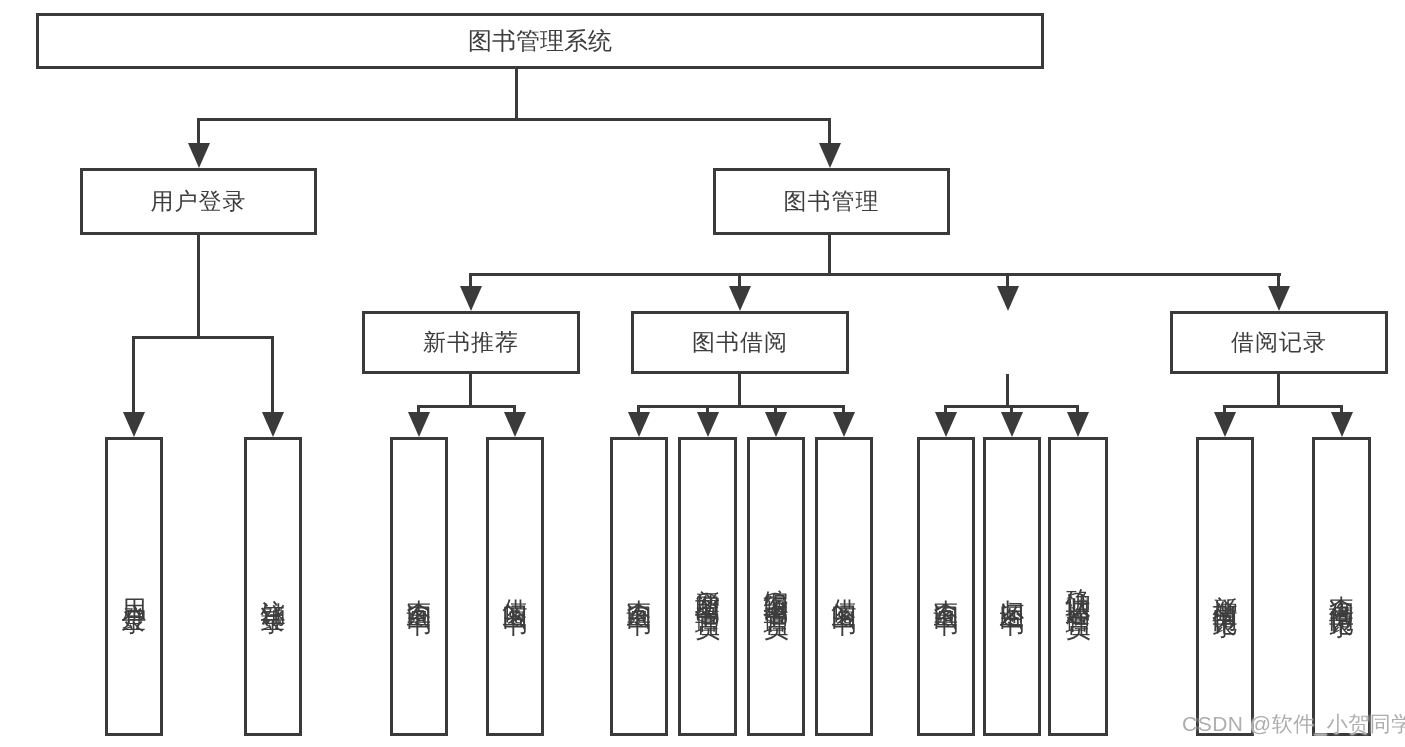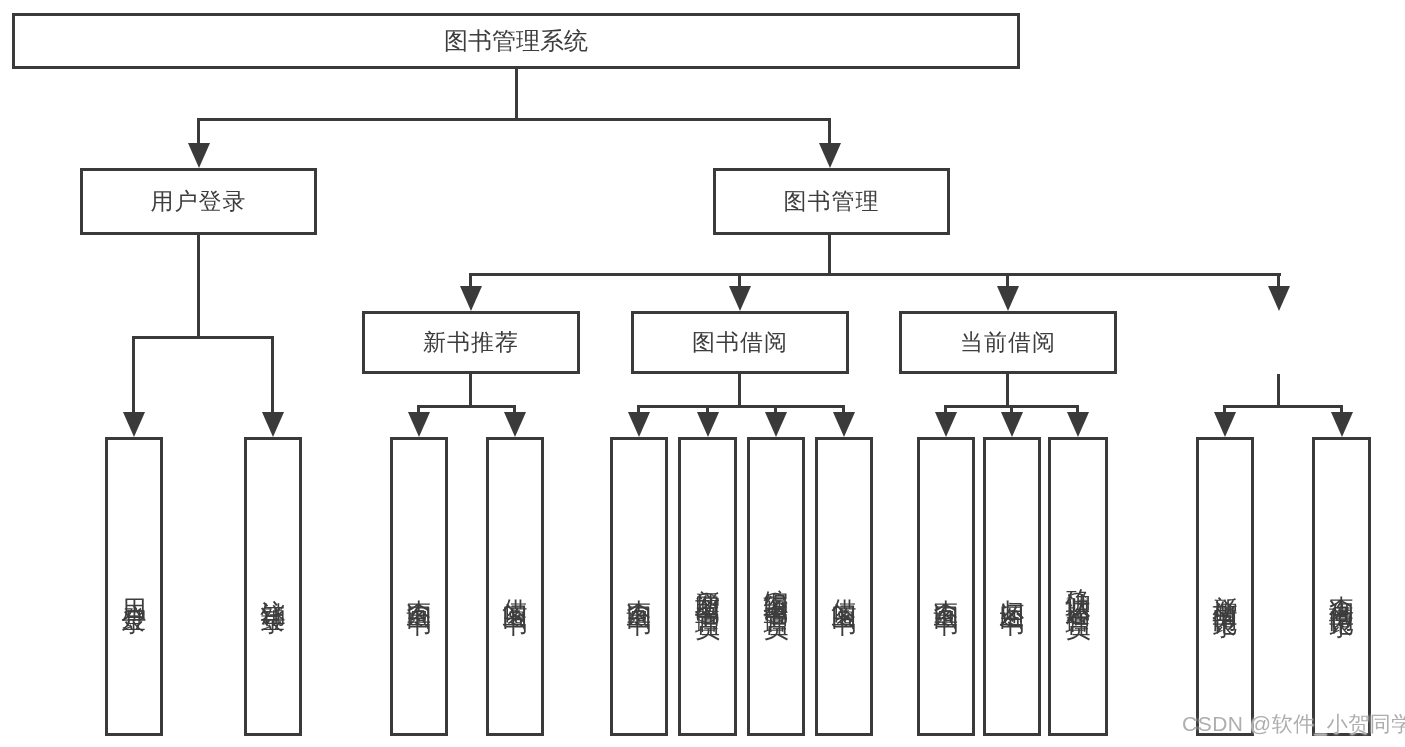--- a/index.html
+++ b/index.html
@@ -29,21 +29,21 @@
   }
   
   .box{
     position:absolute;
     background:var(--bg);
     border:3px solid var(--line);
     display:flex;align-items:center;justify-content:center;
     color:var(--text);
   }
   .box.lvl{font-size:23px;letter-spacing:1px;}
-  .box.root{font-size:24px;}
+  .box.root{font-size:24px;margin-left:24px;}
   .box.leaf{
     width:58px;top:437px;height:299px;
     font-size:25px;
   }
   .leaf span{
     writing-mode:vertical-rl;
     letter-spacing:4px;
     line-height:1;
     white-space:nowrap;
   }
@@ -110,22 +110,22 @@
   <div class="box lvl" style="left:713px;top:168px;width:237px;height:67px">
     <span>图书管理</span>
   </div>
 
   <div class="box lvl" style="left:362px;top:311px;width:218px;height:63px">
     <span>新书推荐</span>
   </div>
   <div class="box lvl" style="left:631px;top:311px;width:218px;height:63px">
     <span>图书借阅</span>
   </div>
-  <div class="box lvl" style="left:899px;top:311px;width:218px;height:63px">
-    <span>当前借阅</span>
+  <div class="box lvl" style="left:1170px;top:311px;width:218px;height:63px">
+    <span>借阅记录</span>
   </div>
 
   <div class="box leaf" style="left:105px">
     <span>用户登录</span>
   </div>
   <div class="box leaf" style="left:244px">
     <span>注销登录</span>
   </div>
 
   <div class="box leaf" style="left:390px">

